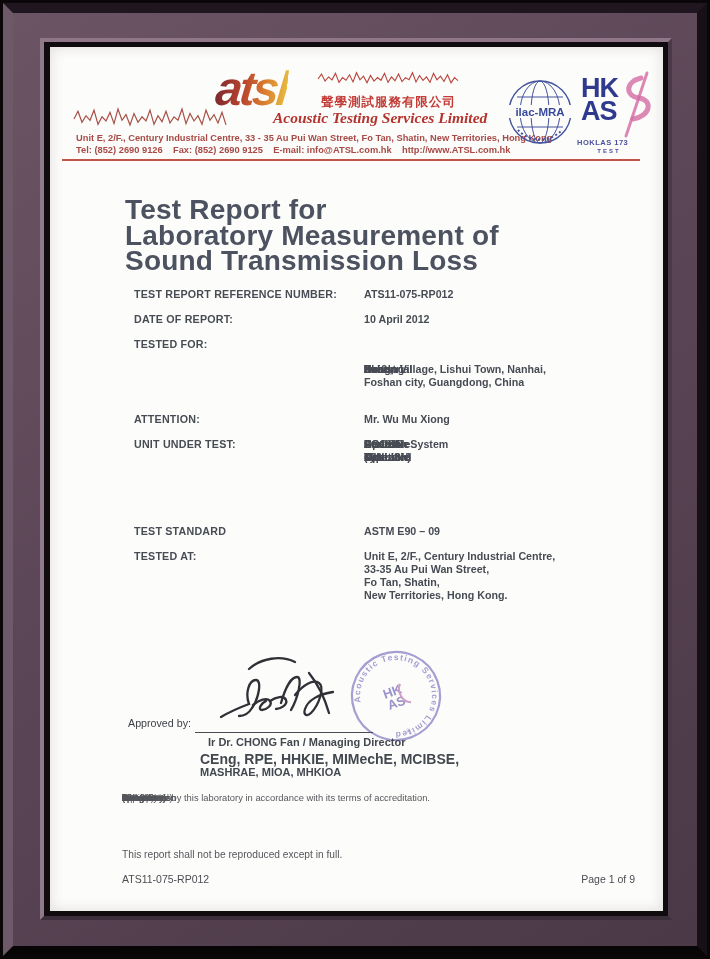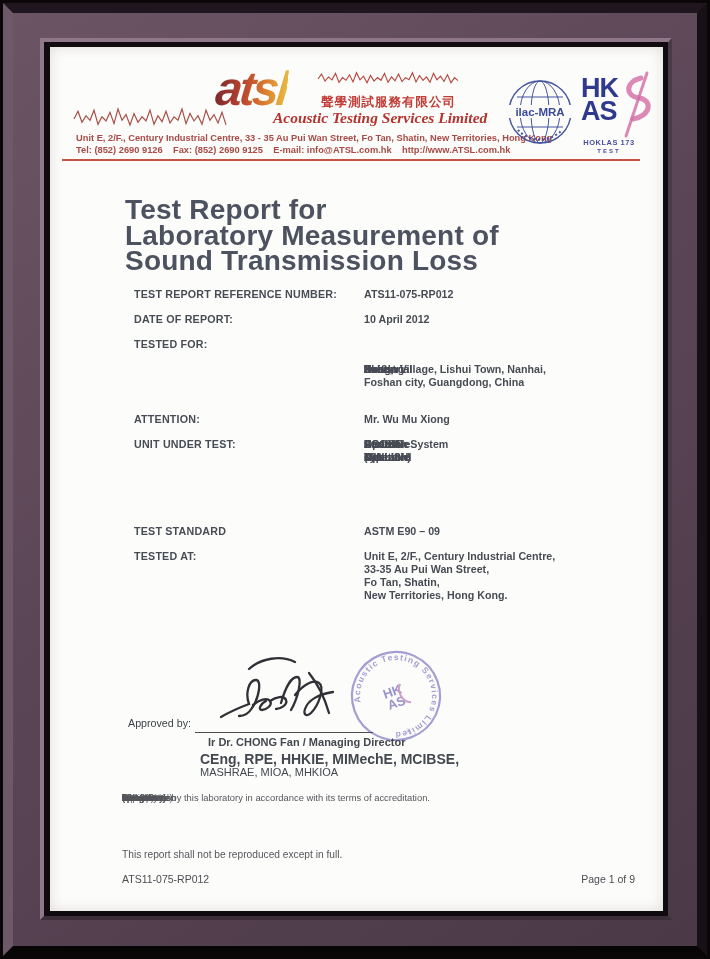--- a/index.html
+++ b/index.html
@@ -24,41 +24,41 @@
   .en-name{left:223px;top:62px;font-size:15.5px;font-weight:700;font-style:italic;
     font-family:"Liberation Serif",serif;color:#b3342e;white-space:nowrap;}
   .hdr-addr{left:26px;top:86px;font-size:9.3px;font-weight:600;color:#a84a46;white-space:nowrap;}
   .hdr-contact{left:26px;top:98px;font-size:9.3px;font-weight:600;color:#a84a46;white-space:nowrap;}
   .red-rule{left:12px;top:112px;width:578px;height:2px;background:var(--rule-red);}
   .ilac{left:455px;top:30px;}
   .hkas{left:527px;top:28px;width:70px;height:130px;}
   .hkas-letters{left:4px;top:2px;font-size:27px;font-weight:900;line-height:23px;
     color:var(--hkas-blue);letter-spacing:-1px;}
   .hkas-pink{left:18px;top:-5px;overflow:visible;}
-  .hoklas{left:0;top:63px;width:64px;text-align:center;font-size:7.5px;font-weight:700;
+  .hoklas{left:0;top:63px;width:64px;font-size:7.5px;font-weight:700;
     color:#4a4f9e;letter-spacing:.5px;}
   .hoklas-sub{left:0;top:73px;width:64px;text-align:center;font-size:6px;font-weight:700;
     color:#4a4f9e;letter-spacing:2px;}
   
   .title{left:75px;top:150px;font-size:28px;line-height:25.5px;font-weight:700;
     color:#4d5260;letter-spacing:.2px;}
   .row{left:84px;width:500px;height:14px;}
   .flabel{left:0;top:0;font-size:10.7px;font-weight:700;color:#474b54;white-space:nowrap;
     letter-spacing:.2px;}
   .fvalue{left:230px;top:0;width:266px;font-size:10.7px;font-weight:700;color:#474b54;}
   .vline{position:relative;line-height:13px;white-space:nowrap;}
   .vline.spread,.fline.spread{display:flex;justify-content:space-between;white-space:normal;}
   
   .sig-svg{left:165px;top:606px;}
   .stamp{left:296px;top:599px;}
   .approved{left:78px;top:670px;font-size:10.7px;color:#3c3f45;}
   .sig-line{left:145px;top:685px;width:178px;height:0;border-top:1.5px solid #4b4b52;}
   .sig-name{left:150px;top:689px;font-size:11px;font-weight:700;color:#43474f;white-space:nowrap;margin-left:8px;}
   .sig-cred1{left:150px;top:704px;font-size:14px;font-weight:700;color:#43474f;white-space:nowrap;}
-  .sig-cred2{left:150px;top:719px;font-size:11px;font-weight:400;color:#43474f;white-space:nowrap;text-align:right;}
+  .sig-cred2{left:150px;top:719px;font-size:11px;font-weight:700;color:#43474f;white-space:nowrap;text-align:right;}
   
   .accred{left:72px;top:744px;width:474px;font-size:9.4px;color:#55575c;}
   .fline{position:relative;line-height:13.9px;white-space:nowrap;}
   .repro{left:72px;top:802px;font-size:10.2px;color:#55575c;}
   .doc-ref{left:72px;top:826px;font-size:10.5px;color:#4a4c52;}
   .page-num{right:28px;top:826px;font-size:10.5px;color:#4a4c52;}
 </style>
 </head>
 <body>
 

